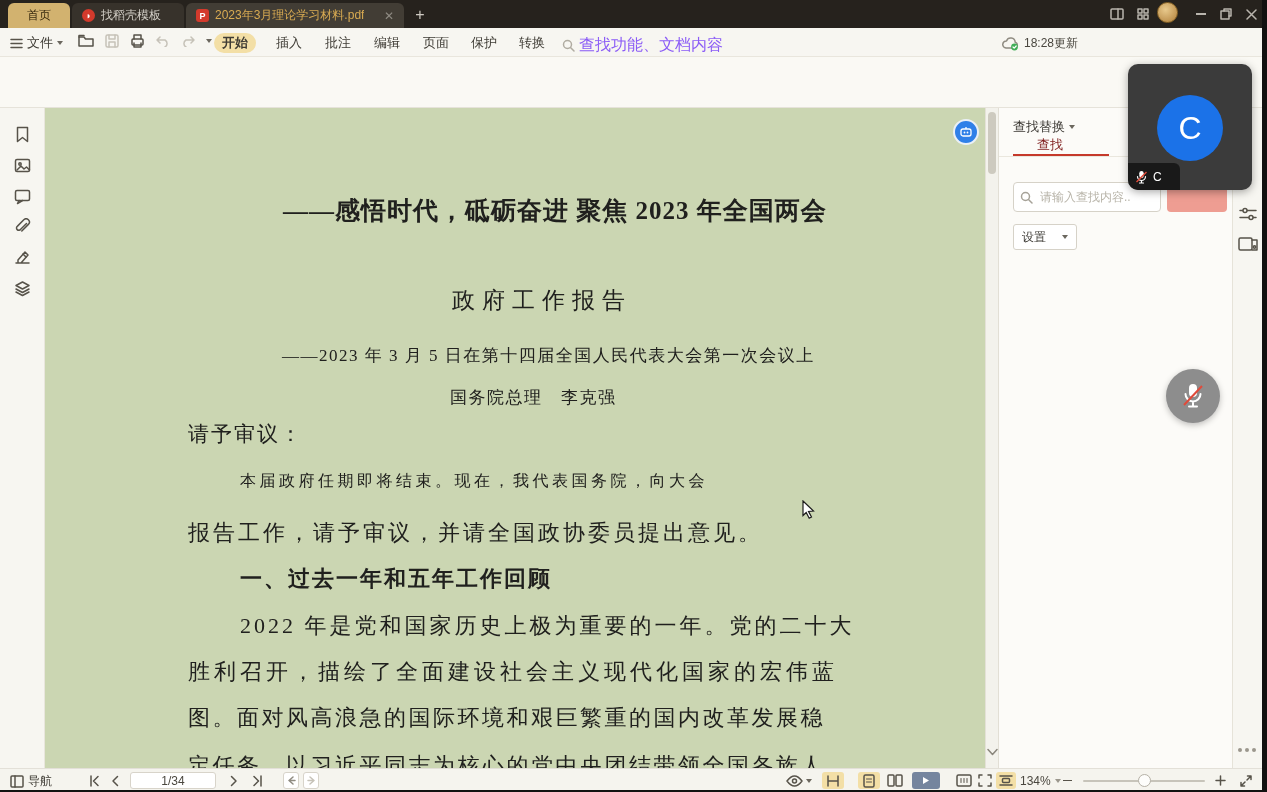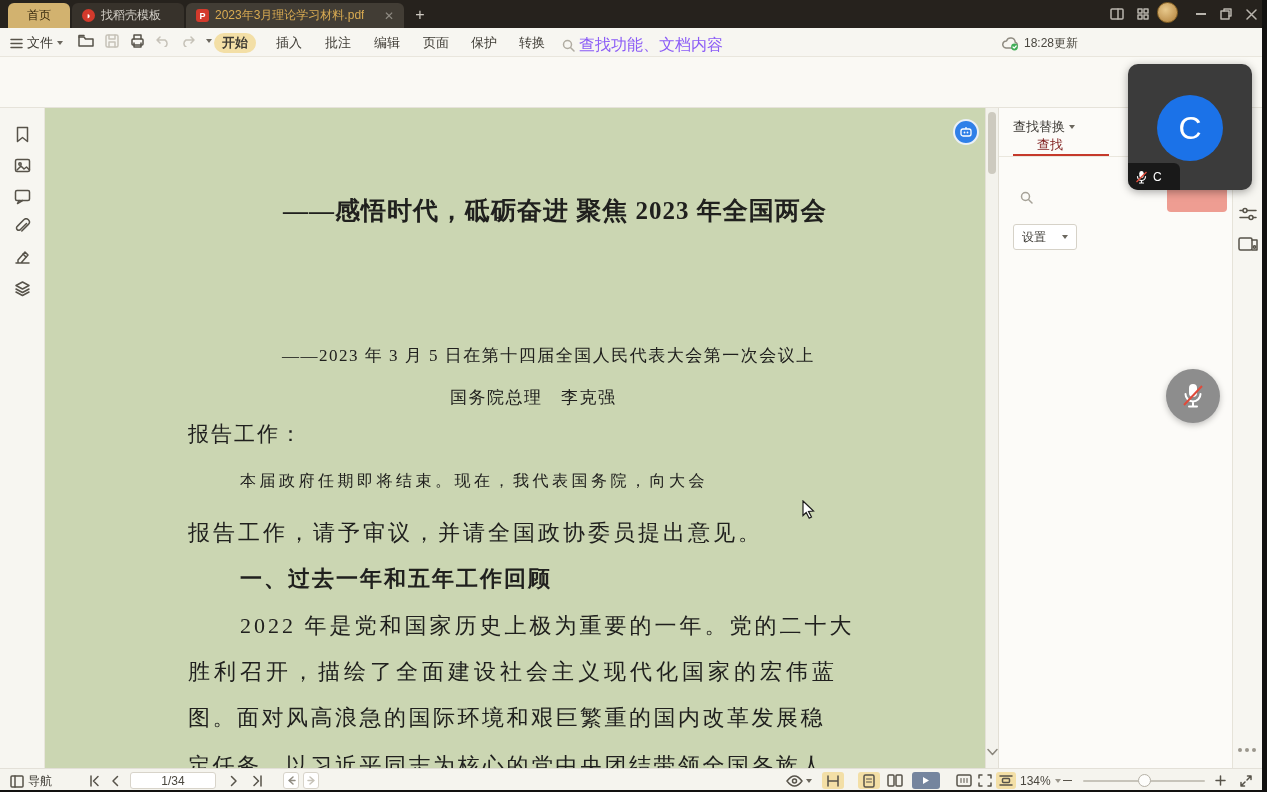--- a/index.html
+++ b/index.html
@@ -504,23 +504,24 @@
         <path d="M2 14h13M4 11l7-8 3 3-7 8H4z" class="ic"></path>
         <path d="M9 5l3 3" class="ic"></path>
       </svg>
     <svg class="sideic" style="top:172px;" viewBox="0 0 17 17">
         <path d="M8.5 2L15 5.5 8.5 9 2 5.5zM2 9l6.5 3.5L15 9M2 12l6.5 3.5L15 12" class="ic"></path>
       </svg>
   </div>
 
   <div id="doc">
     <div class="dl" style="left:238px;top:86px;font-size:25px;font-weight:bold;letter-spacing:1px;">——感悟时代，砥砺奋进 聚焦 2023 年全国两会</div>
+    <div class="dl" style="left:407px;top:177px;font-size:23px;letter-spacing:7px;">政府工作报告</div>
     <div class="dl" style="left:237px;top:236px;font-size:17px;letter-spacing:1.5px;">——2023 年 3 月 5 日在第十四届全国人民代表大会第一次会议上</div>
     <div class="dl" style="left:405px;top:278px;font-size:17px;letter-spacing:1.5px;">国务院总理　李克强</div>
-    <div class="dl" style="left:143px;top:312px;font-size:21px;letter-spacing:2px;">报告工作：</div>
+    <div class="dl" style="left:143px;top:312px;font-size:21px;letter-spacing:2px;">请予审议：</div>
     <div class="dl" style="left:195px;top:363px;font-size:16px;letter-spacing:3.5px;">本届政府任期即将结束。现在，我代表国务院，向大会</div>
     <div class="dl" style="left:143px;top:410px;font-size:22px;letter-spacing:3px;">报告工作，请予审议，并请全国政协委员提出意见。</div>
     <div class="dl" style="left:195px;top:456px;font-size:22px;font-weight:bold;letter-spacing:2px;">一、过去一年和五年工作回顾</div>
     <div class="dl" style="left:195px;top:503px;font-size:22px;letter-spacing:3px;">2022 年是党和国家历史上极为重要的一年。党的二十大</div>
     <div class="dl" style="left:143px;top:549px;font-size:22px;letter-spacing:4px;">胜利召开，描绘了全面建设社会主义现代化国家的宏伟蓝</div>
     <div class="dl" style="left:143px;top:595px;font-size:22px;letter-spacing:2.5px;">图。面对风高浪急的国际环境和艰巨繁重的国内改革发展稳</div>
     <div class="dl" style="left:143px;top:643px;font-size:22px;letter-spacing:2.5px;">定任务，以习近平同志为核心的党中央团结带领全国各族人</div>
 
     <div class="abs" style="left:908px;top:11px;width:26px;height:26px;border-radius:50%;background:#2f80e8;border:2px solid #eaf0f7;display:flex;align-items:center;justify-content:center;">
       <svg width="14" height="12" viewBox="0 0 14 12">
@@ -547,20 +548,21 @@
     <div class="tbrow" style="left:14px;top:10px;">
       <span style="font-size:13px;color:#3b3833;">查找替换</span>
       <span class="caret"></span>
     </div>
     <div class="abs" style="left:0;top:48px;width:233px;height:1px;background:#eae7de;"></div>
     <div class="abs" style="left:38px;top:28px;font-size:13px;color:#7f1d1d;"><span>查找</span></div>
     <div class="abs" style="left:14px;top:46px;width:96px;height:2px;background:#c5392b;"></div>
 
     <div class="abs" style="left:168px;top:74px;width:60px;height:30px;background:#ee9d92;border-radius:4px;"></div>
 
+    <input id="find-input" type="text" placeholder="请输入查找内容.." style="">
     <svg class="abs" style="left:21px;top:83px;" width="13" height="13" viewBox="0 0 13 13">
         <circle cx="5.5" cy="5.5" r="4" class="ic" style="stroke:#a6a298"></circle>
         <line x1="8.5" y1="8.5" x2="12" y2="12" class="ic" style="stroke:#a6a298"></line>
       </svg>
 
     <div id="settings-btn">
       <span>设置</span>
       <span class="caret"></span>
     </div>
   </div>

